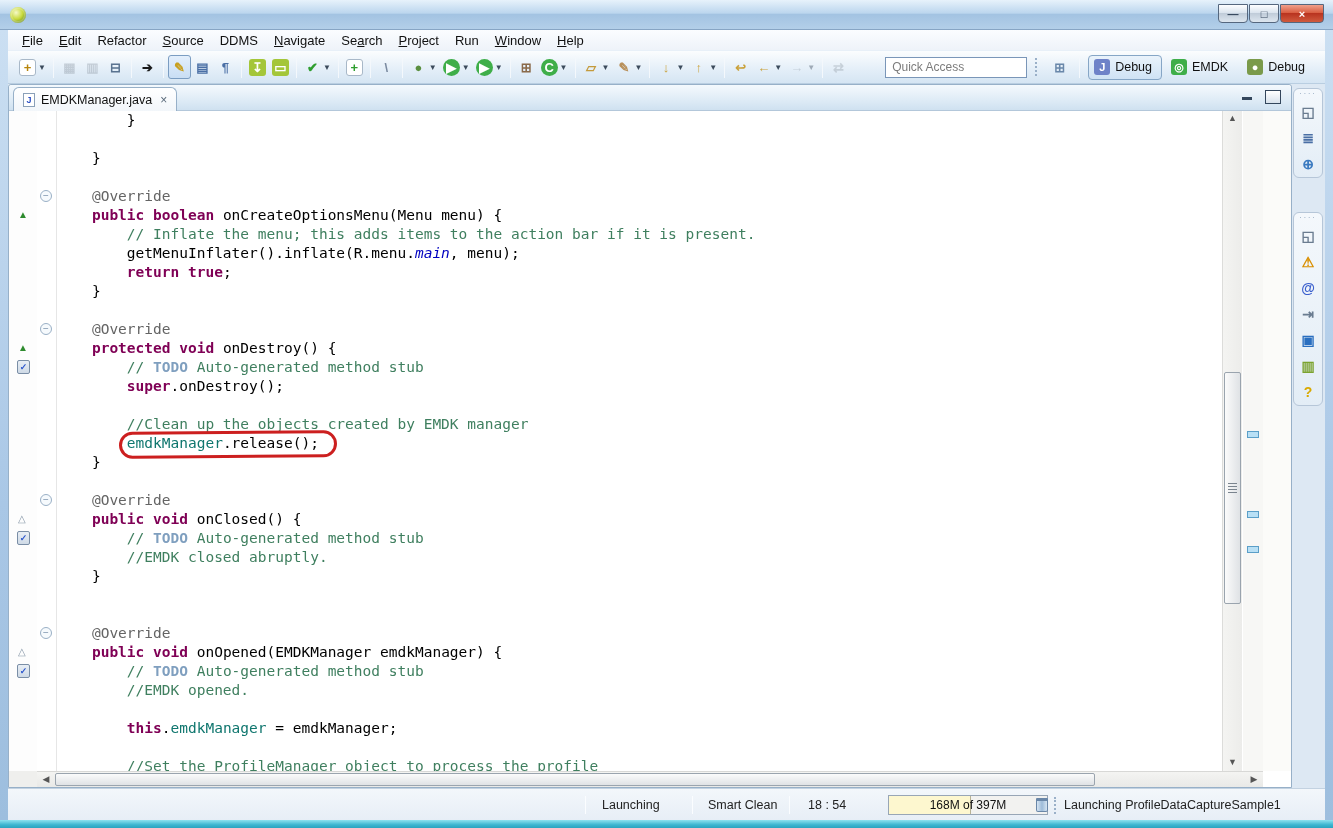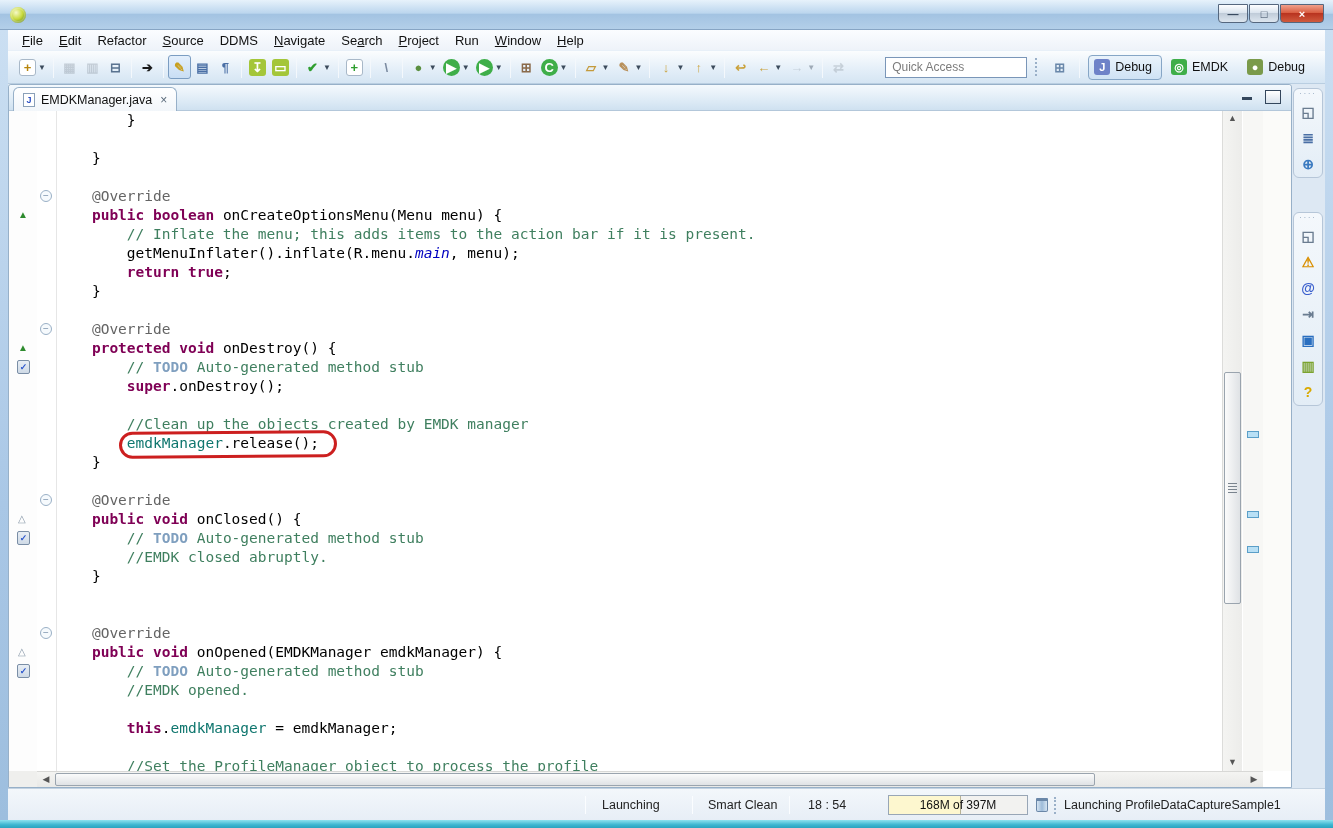--- a/index.html
+++ b/index.html
@@ -141,21 +141,21 @@
   .stack-handle { font-size:7px; letter-spacing:2px; color:#8ba2bb; height:8px; line-height:6px; }
   .stack-item { width:24px; height:26px; display:flex; align-items:center; justify-content:center;
     font-size:14px; font-weight:bold; border-radius:3px; }
 
   
   .statusbar { position:absolute; left:8px; top:788px; width:1317px; height:32px;
     background:linear-gradient(#f3f7fb,#e7eef6); border-top:1px solid #c3d2e1;
     font-size:12.5px; color:#222; }
   .sb-sep { position:absolute; top:7px; width:1px; height:18px; background:#c0cedd; border-right:1px solid #fbfdff; }
   .sb-text { position:absolute; top:9px; }
-  .heap { position:absolute; left:880px; top:6px; width:140px; height:20px; border:1px solid #98a6b6;
+  .heap { position:absolute; left:880px; top:6px; width:160px; height:20px; border:1px solid #98a6b6;
     background:#f2f2f0; overflow:hidden; }
   .heap-used { position:absolute; left:0; top:0; height:100%; background:#fdf7cf; border-right:1px solid #b8b294; }
   .heap-label { position:absolute; width:100%; text-align:center; top:2px; font-size:12px; color:#111; }
   .trash { position:absolute; left:1028px; top:9px; width:12px; height:14px;
     border:1px solid #6a87a8; border-top:3px solid #6a87a8; border-radius:1px 1px 2px 2px;
     background:linear-gradient(90deg,#d5e4f2,#9dbbd9 50%,#d5e4f2); }
   .sb-dots { position:absolute; left:1046px; top:8px; width:4px; height:17px; border-left:2px dotted #9ab0c8; }
 </style>
 </head>
 <body>

